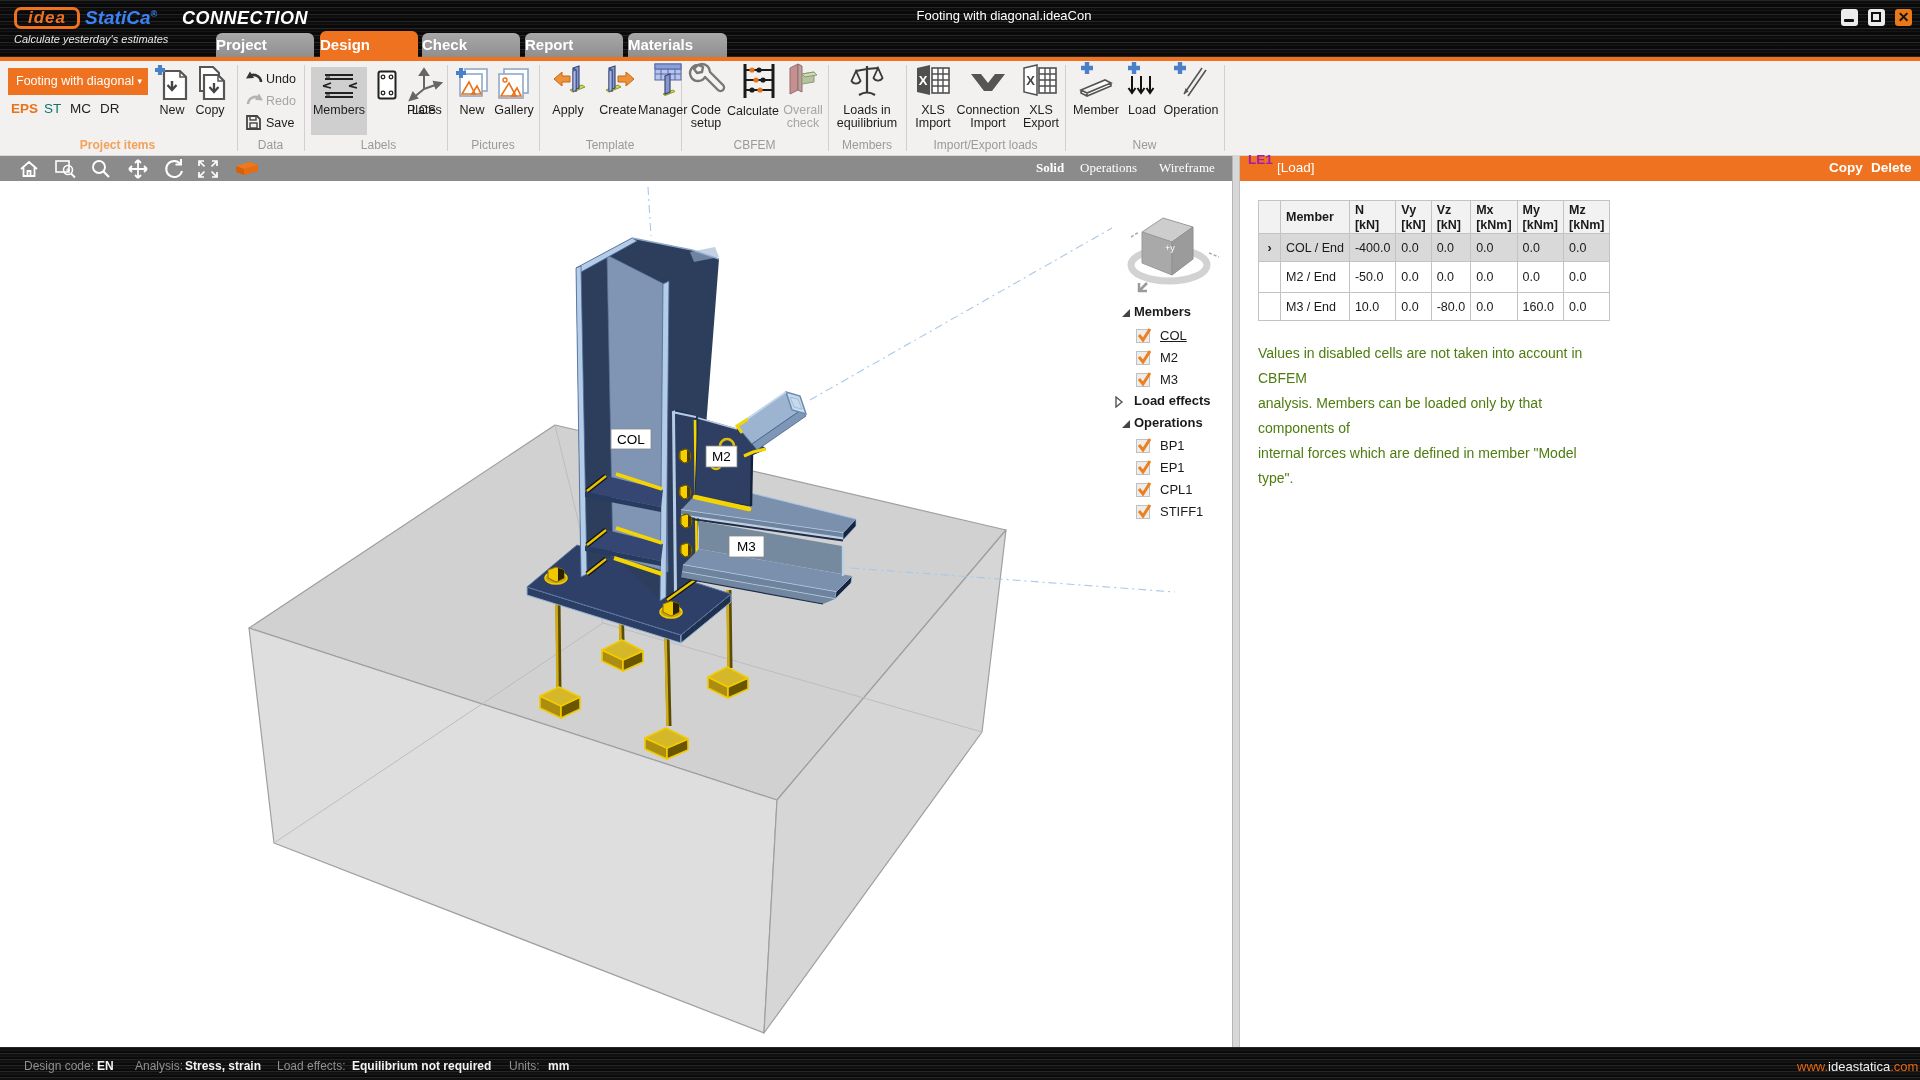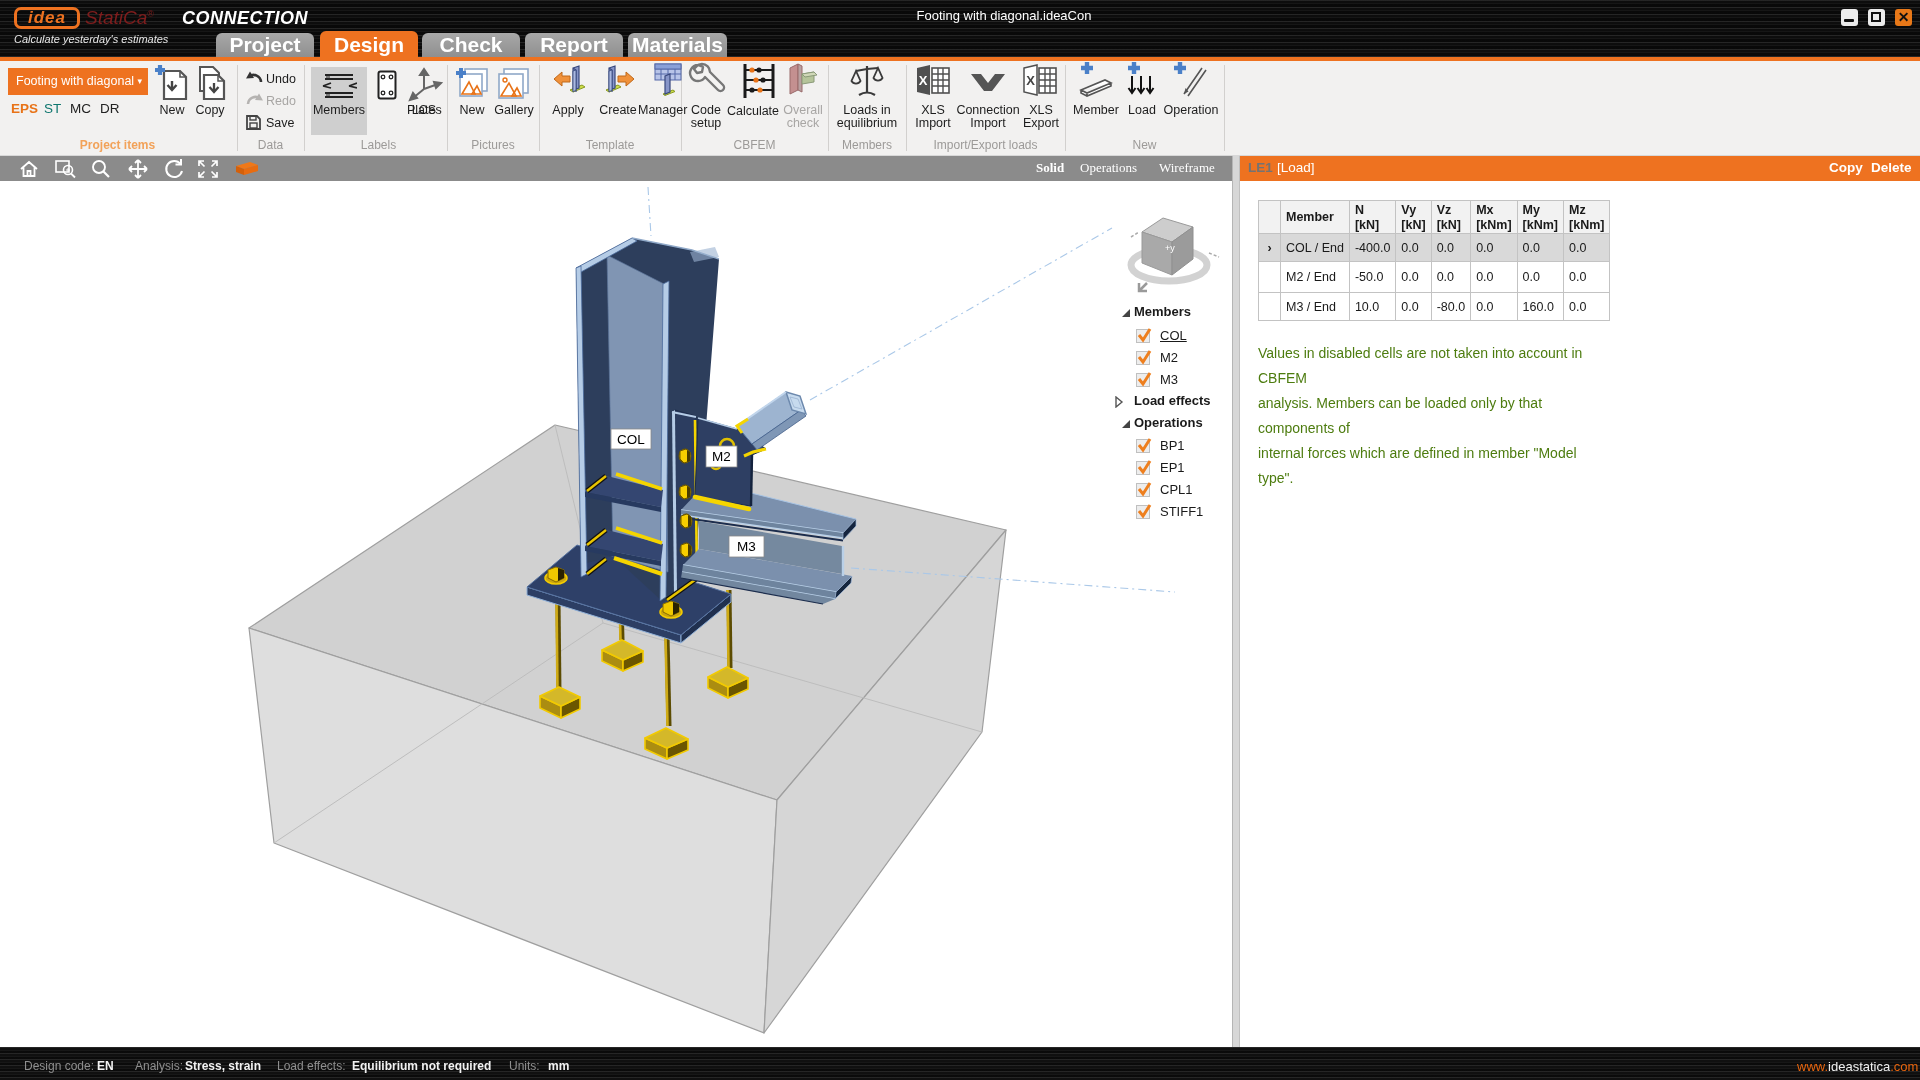--- a/index.html
+++ b/index.html
@@ -5,22 +5,22 @@
 *{margin:0;padding:0;box-sizing:border-box;}
 html,body{width:1920px;height:1080px;overflow:hidden;font-family:"Liberation Sans",sans-serif;}
 #app{position:relative;width:1920px;height:1080px;background:#fff;}
 .abs{position:absolute;}
 
 #topbar{position:absolute;left:0;top:0;width:1920px;height:57px;
  background:#0d0d0d;
  background-image:repeating-linear-gradient(180deg,rgba(255,255,255,0.10) 0 1px,rgba(0,0,0,0) 1px 3px,rgba(255,255,255,0.04) 3px 4px,rgba(0,0,0,0.3) 4px 7px);}
 #orangeline{position:absolute;left:0;top:57px;width:1920px;height:4px;background:#ee7220;z-index:5;}
 .tab{position:absolute;top:33px;height:24px;border-radius:6px 6px 0 0;
- background:linear-gradient(180deg,#a8a8a8,#8f8f8f);color:#fff;font-weight:bold;font-size:21px;
- text-align:center;line-height:24px;}
+ background:linear-gradient(180deg,#a8a8a8,#8f8f8f);color:#fff;font-weight:bold;font-size:15px;
+ line-height:24px;}
 .tab.active{background:#ee7220;top:31px;height:27px;z-index:6;line-height:27px;}
 
 #ribbon{position:absolute;left:0;top:61px;width:1920px;height:95px;background:#f2f1f0;border-bottom:1px solid #d8d8d8;}
 .rdiv{position:absolute;top:4px;height:86px;width:1px;background:#d2d0ce;}
 .glabel{position:absolute;top:138px;height:14px;font-size:12px;color:#9c9a98;text-align:center;}
 .blabel{position:absolute;font-size:12.5px;color:#1d1d1d;text-align:center;}
 .blabel2{position:absolute;font-size:12.5px;color:#1d1d1d;text-align:center;line-height:13px;}
 .gray{color:#a8a6a4!important;}
 
 #vptoolbar{position:absolute;left:0;top:156px;width:1233px;height:25px;background:#8b8b8b;}
@@ -46,21 +46,21 @@
 .titem{position:absolute;font-size:13px;color:#1a1a1a;}
 .tbold{font-weight:bold;}
 .cbx{position:absolute;width:14px;height:14px;background:#ededed;border:1px solid #c0c0c0;}
 </style>
 </head>
 <body>
 <div id="app">
   <div id="topbar"></div>
   <div id="orangeline"></div>
   <div class="abs" style="left:14px;top:7px;width:66px;height:22px;border:3px solid #ee7220;border-radius:7px;color:#ee7220;font-weight:bold;font-style:italic;font-size:17px;text-align:center;line-height:16px;letter-spacing:1px;">idea</div>
-  <div class="abs" style="left:85px;top:7px;color:#7f1d1d;font-weight:normal;font-style:italic;font-size:19px;">StatiCa<span style="font-size:9px;vertical-align:7px;">®</span></div>
+  <div class="abs" style="left:85px;top:7px;color:#3b82f6;font-weight:bold;font-style:italic;font-size:19px;">StatiCa<span style="font-size:9px;vertical-align:7px;">®</span></div>
   <div class="abs" style="left:182px;top:8px;color:#fff;font-weight:bold;font-style:italic;font-size:18px;letter-spacing:0.5px;">CONNECTION</div>
   <div class="abs" style="left:14px;top:33px;color:#e8e8e8;font-style:italic;font-size:11px;">Calculate yesterday's estimates</div>
   <div class="abs" style="left:874px;top:8px;width:260px;color:#fff;font-size:13px;text-align:center;">Footing with diagonal.ideaCon</div>
   <div class="abs" style="left:1841px;top:9px;width:17px;height:17px;background:#ececec;border-radius:3px;">
       <div style="position:absolute;left:3px;top:10px;width:10px;height:3px;background:#111;border-radius:1px;"></div>
     </div>
   <div class="abs" style="left:1868px;top:9px;width:17px;height:17px;background:#ececec;border-radius:3px;">
       <div style="position:absolute;left:3px;top:3px;width:10px;height:10px;border:2px solid #111;"></div>
     </div>
   <div class="abs" style="left:1895px;top:9px;width:17px;height:17px;background:#e87818;border-radius:3px;color:#111;font-weight:bold;font-size:14px;text-align:center;line-height:17px;">✕</div>
@@ -510,21 +510,21 @@
       <path d="M3 10 l4 5 7 -11" stroke="#ee7f1e" stroke-width="3" fill="none"></path>
     </svg>
   <div class="titem" style="left:1160px;top:482px;">CPL1</div>
   <div class="cbx" style="left:1136px;top:505px;"></div>
   <svg class="abs" style="left:1136px;top:501px;" width="18" height="18">
       <path d="M3 10 l4 5 7 -11" stroke="#ee7f1e" stroke-width="3" fill="none"></path>
     </svg>
   <div class="titem" style="left:1160px;top:504px;">STIFF1</div>
   <div id="splitter"></div>
   <div id="rphead"></div>
-  <div class="abs" style="left:1248px;top:160px;color:#737373;font-weight:bold;font-size:13.5px;">LE1</div>
+  <div class="abs" style="left:1248px;top:152px;color:#a21caf;font-weight:bold;font-size:13.5px;">LE1</div>
   <div class="abs" style="left:1277px;top:160px;color:#fff;font-size:13.5px;">[Load]</div>
   <div class="abs" style="left:1829px;top:160px;color:#fff;font-weight:bold;font-size:13.5px;">Copy</div>
   <div class="abs" style="left:1871px;top:160px;color:#fff;font-weight:bold;font-size:13.5px;">Delete</div>
   <div id="rpanel"></div>
   <table id="loadtable">
     <tbody>
         <tr style="height:33px;">
       <th style="width:22px;"></th>
           <th style="width:52px;">Member</th>
           <th style="width:31px;">N<br>[kN]</th>

